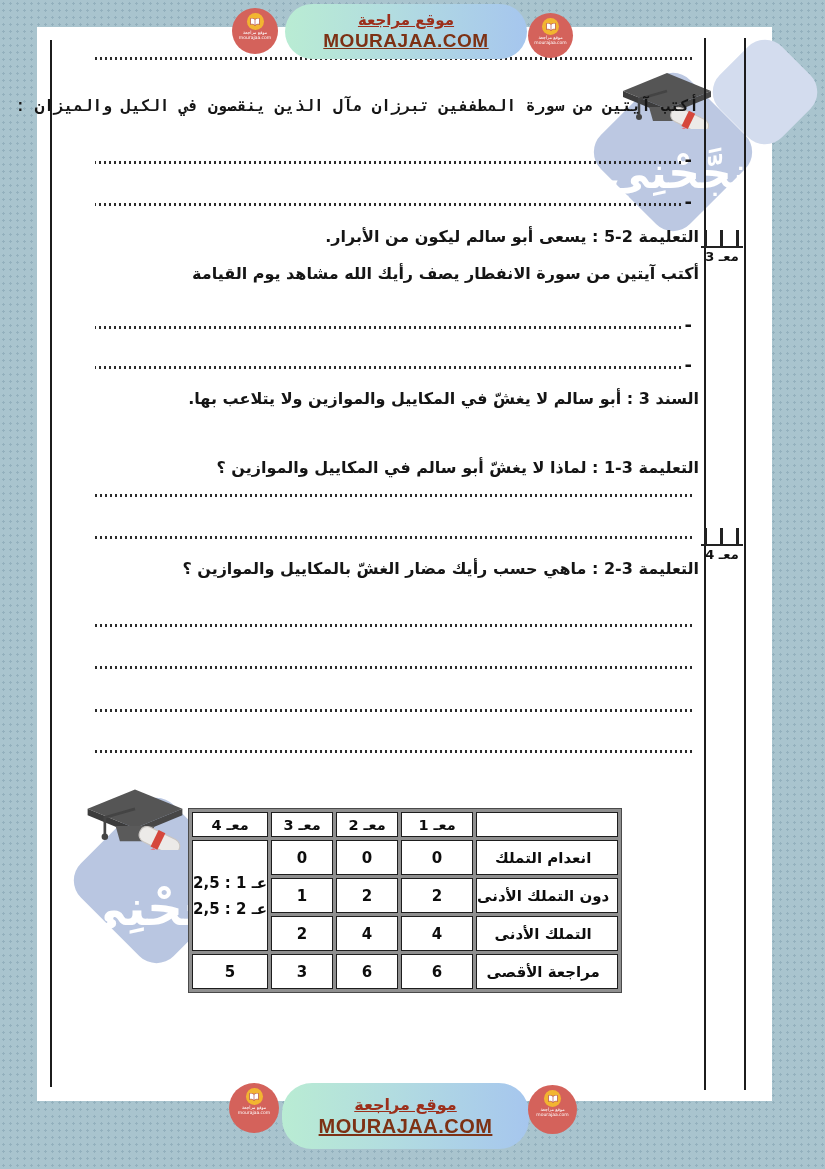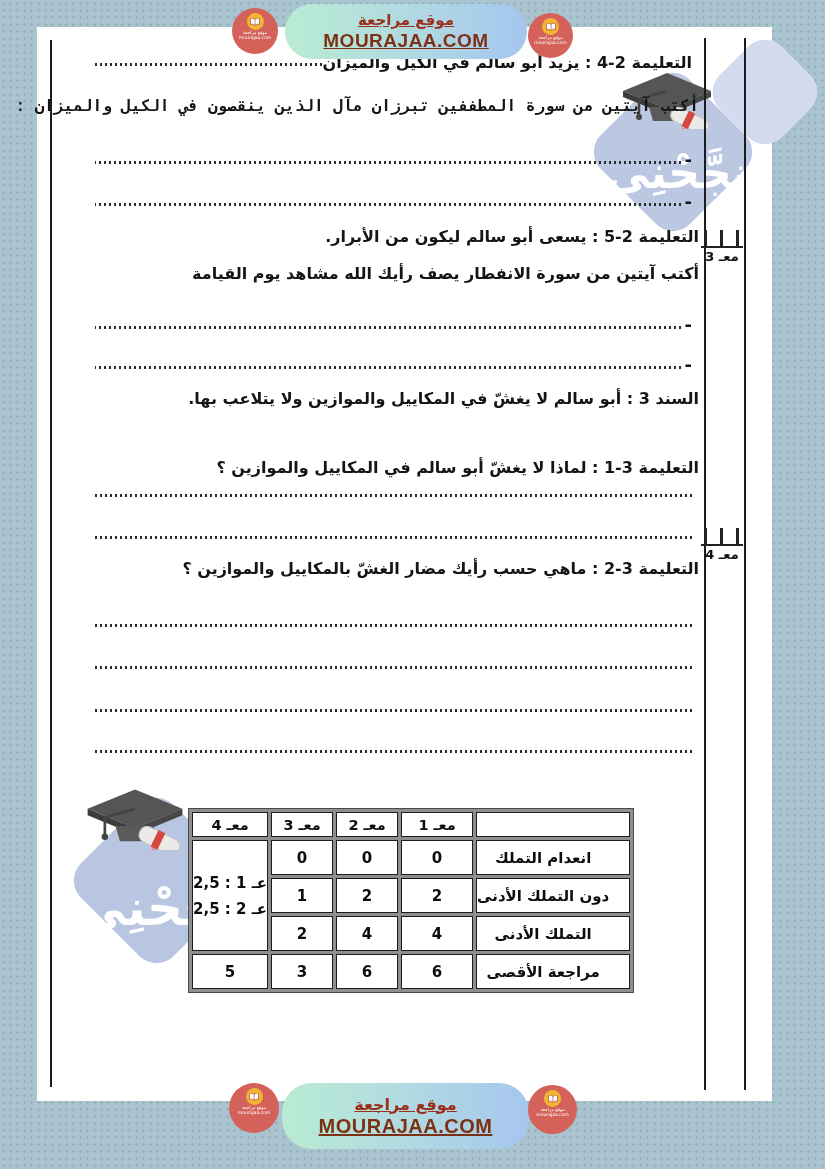--- a/index.html
+++ b/index.html
@@ -77,21 +77,21 @@
   .crit-label { font-size:13px; font-weight:bold; color:#111; direction:rtl; margin-top:1px; }
 
   
   .grade-table-wrap { position:absolute; left:151px; top:781px; z-index:3; }
   table.grade { direction:rtl; border-collapse:separate; border-spacing:3px;
                 background:#8f8f8f; border:1px solid #4a4a4a; }
   table.grade td, table.grade th { background:#ffffff; border:1.5px solid #1d1d1d;
                 font-weight:bold; color:#0d0d0d; text-align:center; vertical-align:middle; }
   table.grade th { height:25px; font-size:14.5px; }
   table.grade td { height:35px; font-size:15px; }
-  td.rowlabel { text-align:right; padding-right:20px; font-size:14.5px; white-space:nowrap; }
+  td.rowlabel { text-align:right; padding-right:8px; font-size:14.5px; white-space:nowrap; }
   td.score-cell { font-size:13.5px; line-height:26px; white-space:nowrap; }
 </style>
 </head>
 <body>
 
 <svg width="0" height="0" style="position:absolute">
   <defs>
     <g id="grad-cap">
       <polygon points="8,24 52,6 96,24 52,42" fill="#555555"></polygon>
       <polygon points="8,24 52,42 52,48 8,30" fill="#3c3c3c"></polygon>
@@ -139,21 +139,20 @@
         <i></i>
         <i></i>
         <i></i>
       </div>
     <div class="crit-label">معـ 4</div>
   </div>
 
   <div class="content">
 
     <div class="ans-row" style="top:26px;">
-      <span>التعليمة 2-4 : يزيد أبو سالم في الكيل والميزان</span>
       <span class="dots"></span>
     </div>
 
     <div class="cline" style="top:69px;font-family:Liberation Mono, monospace;">أكتب آيتين من سورة المطففين تبرزان مآل الذين ينقصون في الكيل والميزان :</div>
 
     <div class="ans-row" style="top:128px;">
       <span class="dash-lead">-</span>
       <span class="dots"></span>
     </div>
     <div class="ans-row" style="top:170px;">

